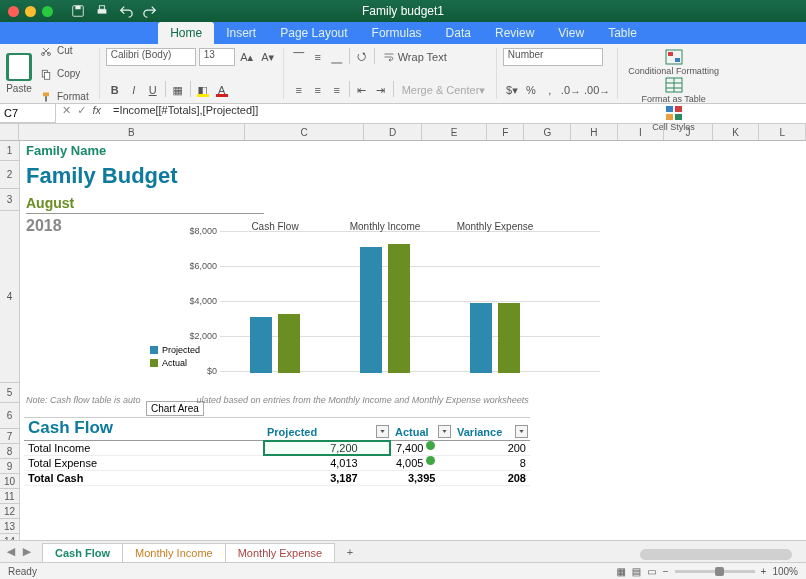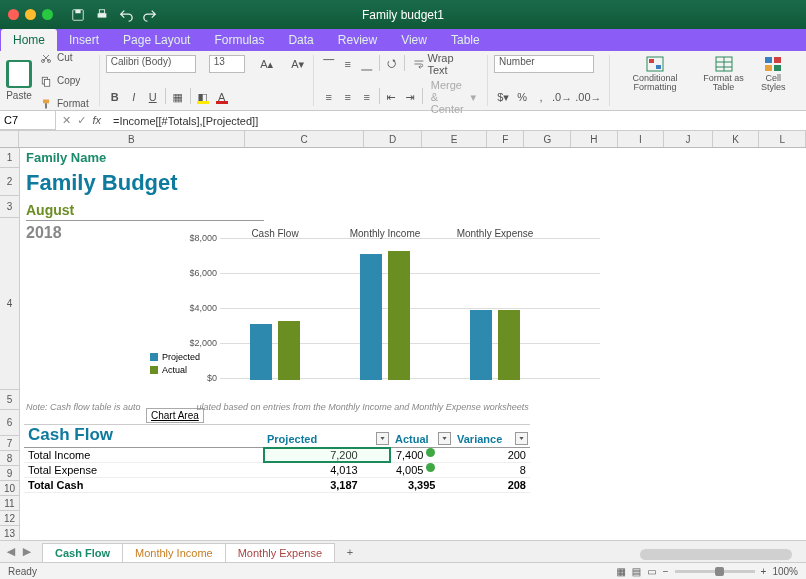--- a/index.html
+++ b/index.html
@@ -1,52 +1,52 @@
 <!DOCTYPE html>
 <html><head>
 <meta charset="utf-8">
 <style>
 * { margin: 0; padding: 0; box-sizing: border-box; font-family: -apple-system, "Segoe UI", Arial, sans-serif; }
 body { width: 806px; height: 579px; background: #fff; overflow: hidden; font-size: 11px; }
 
 
-.titlebar { height: 29px; background: linear-gradient(#1a6b4a,#0f5938); display: flex; align-items: center; padding: 11px 8px; color: #fff; position: relative; }
+.titlebar { height: 22px; background: linear-gradient(#1a6b4a,#0f5938); display: flex; align-items: center; padding: 11px 8px; color: #fff; position: relative; }
 .traffic { display: flex; gap: 6px; }
 .traffic span { width: 11px; height: 11px; border-radius: 50%; display: block; }
 .tl-close { background: #ff5f57; } .tl-min { background: #febc2e; } .tl-max { background: #28c840; }
 .title-center { position: absolute; left: 50%; transform: translateX(-50%); font-size: 12px; }
 .qat { display: flex; gap: 10px; margin-left: 18px; align-items: center; }
 .qat-icon { width: 14px; height: 14px; fill: #fff; opacity: .9; }
 
 
-.ribbon-tabs { height: 22px; background: #8b5cf6; display: flex; align-items: flex-end; padding-left: 1px; }
+.ribbon-tabs { height: 22px; background: #3b82f6; display: flex; align-items: flex-end; padding-left: 1px; justify-content: center; }
 .ribbon-tab { padding: 4px 12px; color: #dff0e8; font-size: 12px; cursor: pointer; border-radius: 3px 3px 0 0; }
 .ribbon-tab.active { background: #f3f3f3; color: #0f6b47; }
 
 
 .ribbon { height: 60px; background: #f3f3f3; border-bottom: 1px solid #c9c9c9; display: flex; padding: 4px 6px; gap: 6px; font-size: 10px; color: #555; }
 .rgroup { display: flex; flex-direction: column; justify-content: space-between; border-right: 1px solid #ddd; padding-right: 6px; }
 .rgroup.noborder { border-right: none; }
 .paste-big { display: flex; flex-direction: column; align-items: center; gap: 2px; }
 .paste-icon { width: 26px; height: 28px; background: #2a8a5f; border-radius: 3px; position: relative; }
 .paste-icon::after { content:''; position:absolute; top:2px; left:3px; right:3px; bottom:2px; background:#fff; border-radius:1px; }
 .clipbtns { display: flex; flex-direction: column; gap: 8px; font-size: 10px; }
 .clipbtns span { display: flex; align-items: center; gap: 3px; padding: 1px 2px; }
 .mini-icon { width: 12px; height: 12px; }
-.font-row { display: flex; gap: 13px; align-items: center; }
+.font-row { display: flex; gap: 3px; align-items: center; }
 .font-sel { height: 18px; border: 1px solid #bbb; background: #fff; font-size: 10px; padding: 0 4px; }
 .font-name { width: 90px; } .font-size { width: 36px; }
 .btnrow { display: flex; gap: 1px; }
 .rbtn { min-width: 18px; height: 18px; border: 1px solid transparent; display: flex; align-items: center; justify-content: center; font-size: 11px; cursor: pointer; }
 .sep { width:1px; height:16px; background:#ccc; margin:0 2px; }
 .bigcol { display:flex; flex-direction:column; align-items:center; gap:1px; padding:0 4px; }
 .bigcol-icon { width:20px; height:18px; }
 
 
-.formula-bar { height: 20px; background: #fff; border-bottom: 1px solid #ccc; display: flex; align-items: center; font-size: 11px; }
+.formula-bar { height: 20px; background: #fff; border-bottom: 1px solid #ccc; display: flex; font-size: 11px; }
 .namebox { width: 56px; border: 1px solid #ccc; border-left: none; border-top: none; height: 100%; display: flex; align-items: center; padding: 0 4px; }
 .fbtns { display: flex; gap: 6px; padding: 0 6px; color: #888; }
 .fx { font-style: italic; color: #555; }
 .formula-input { flex: 1; padding: 0 6px; color: #333; }
 
 
 .colhdrs { height: 17px; background: #f0f0f0; display: flex; border-bottom: 1px solid #bbb; }
 .corner { width: 20px; border-right: 1px solid #ccc; }
 .ch { border-right: 1px solid #ccc; text-align: center; font-size: 10px; color: #555; line-height: 17px; }
 
@@ -57,21 +57,21 @@
 .cells-area { position: relative; flex: 1; overflow: hidden; }
 
 .family-name { position:absolute; top:2px; left:6px; color:#1a8a6a; font-weight:bold; font-size:13px; }
 .family-budget { position:absolute; top:22px; left:6px; color:#0d7a9e; font-weight:bold; font-size:22px; }
 .month-lbl { position:absolute; top:54px; left:6px; color:#6b8e23; font-weight:bold; font-size:14px; }
 .year-lbl { position:absolute; top:76px; left:6px; color:#888; font-weight:bold; font-size:16px; }
 .hr1 { position:absolute; top:72px; left:6px; width:238px; height:1px; background:#999; }
 
 
 .chart-wrap { position:absolute; top:76px; left:110px; width:480px; height:170px; }
-.chart-area-tip { position:absolute; top:184px; left:16px; background:#fff; border:1px solid #aaa; padding:1px 4px; font-size:10px;text-decoration:underline; }
+.chart-area-tip { position:absolute; top:184px; left:16px; background:#fff; border:1px solid #aaa; padding:1px 4px; font-size:10px; }
 .chart-legend { position:absolute; bottom:16px; left:20px; font-size:9px; }
 .chart-legend div { display:flex; align-items:center; gap:4px; margin-bottom:3px; }
 .leg-sw { width:8px; height:8px; }
 .leg-p { background:#2d8aae; } .leg-a { background:#6b8e23; }
 .chart-body { position:absolute; left:90px; top:10px; right:0; bottom:0; }
 .ct-title { position:absolute; top:-6px; font-size:10px; color:#444; width:100px; text-align:center; }
 .y-axis { position:absolute; left:-45px; top:4px; bottom:14px; width:42px; }
 .y-tick { position:absolute; right:0; font-size:9px; color:#555; text-align:right; width:40px; }
 .y-line { position:absolute; left:0; right:0; height:1px; background:#ddd; }
 .plot { position:absolute; left:0; top:4px; right:10px; bottom:14px; }
@@ -238,21 +238,21 @@
       </div>
     <div class="btnrow">
       <div class="rbtn">$▾</div>
       <div class="rbtn">%</div>
       <div class="rbtn">,</div>
       <div class="rbtn">.0→</div>
       <div class="rbtn">.00→</div>
     </div>
   </div>
 
-  <div class="rgroup noborder" style="flex-direction:row">
+  <div class="rgroup noborder" style="flex-direction:column">
     <div class="bigcol">
       <svg class="bigcol-icon" viewBox="0 0 20 18">
           <rect x="2" y="2" width="16" height="14" fill="none" stroke="#2a8a5f"></rect>
           <rect x="4" y="4" width="5" height="4" fill="#d04040"></rect>
           <rect x="11" y="10" width="5" height="4" fill="#3a80c0"></rect>
         </svg>
       <span style="text-align:center;font-size:9px;line-height:1">Conditional Formatting</span>
     </div>
     <div class="bigcol">
       <svg class="bigcol-icon" viewBox="0 0 20 18">

